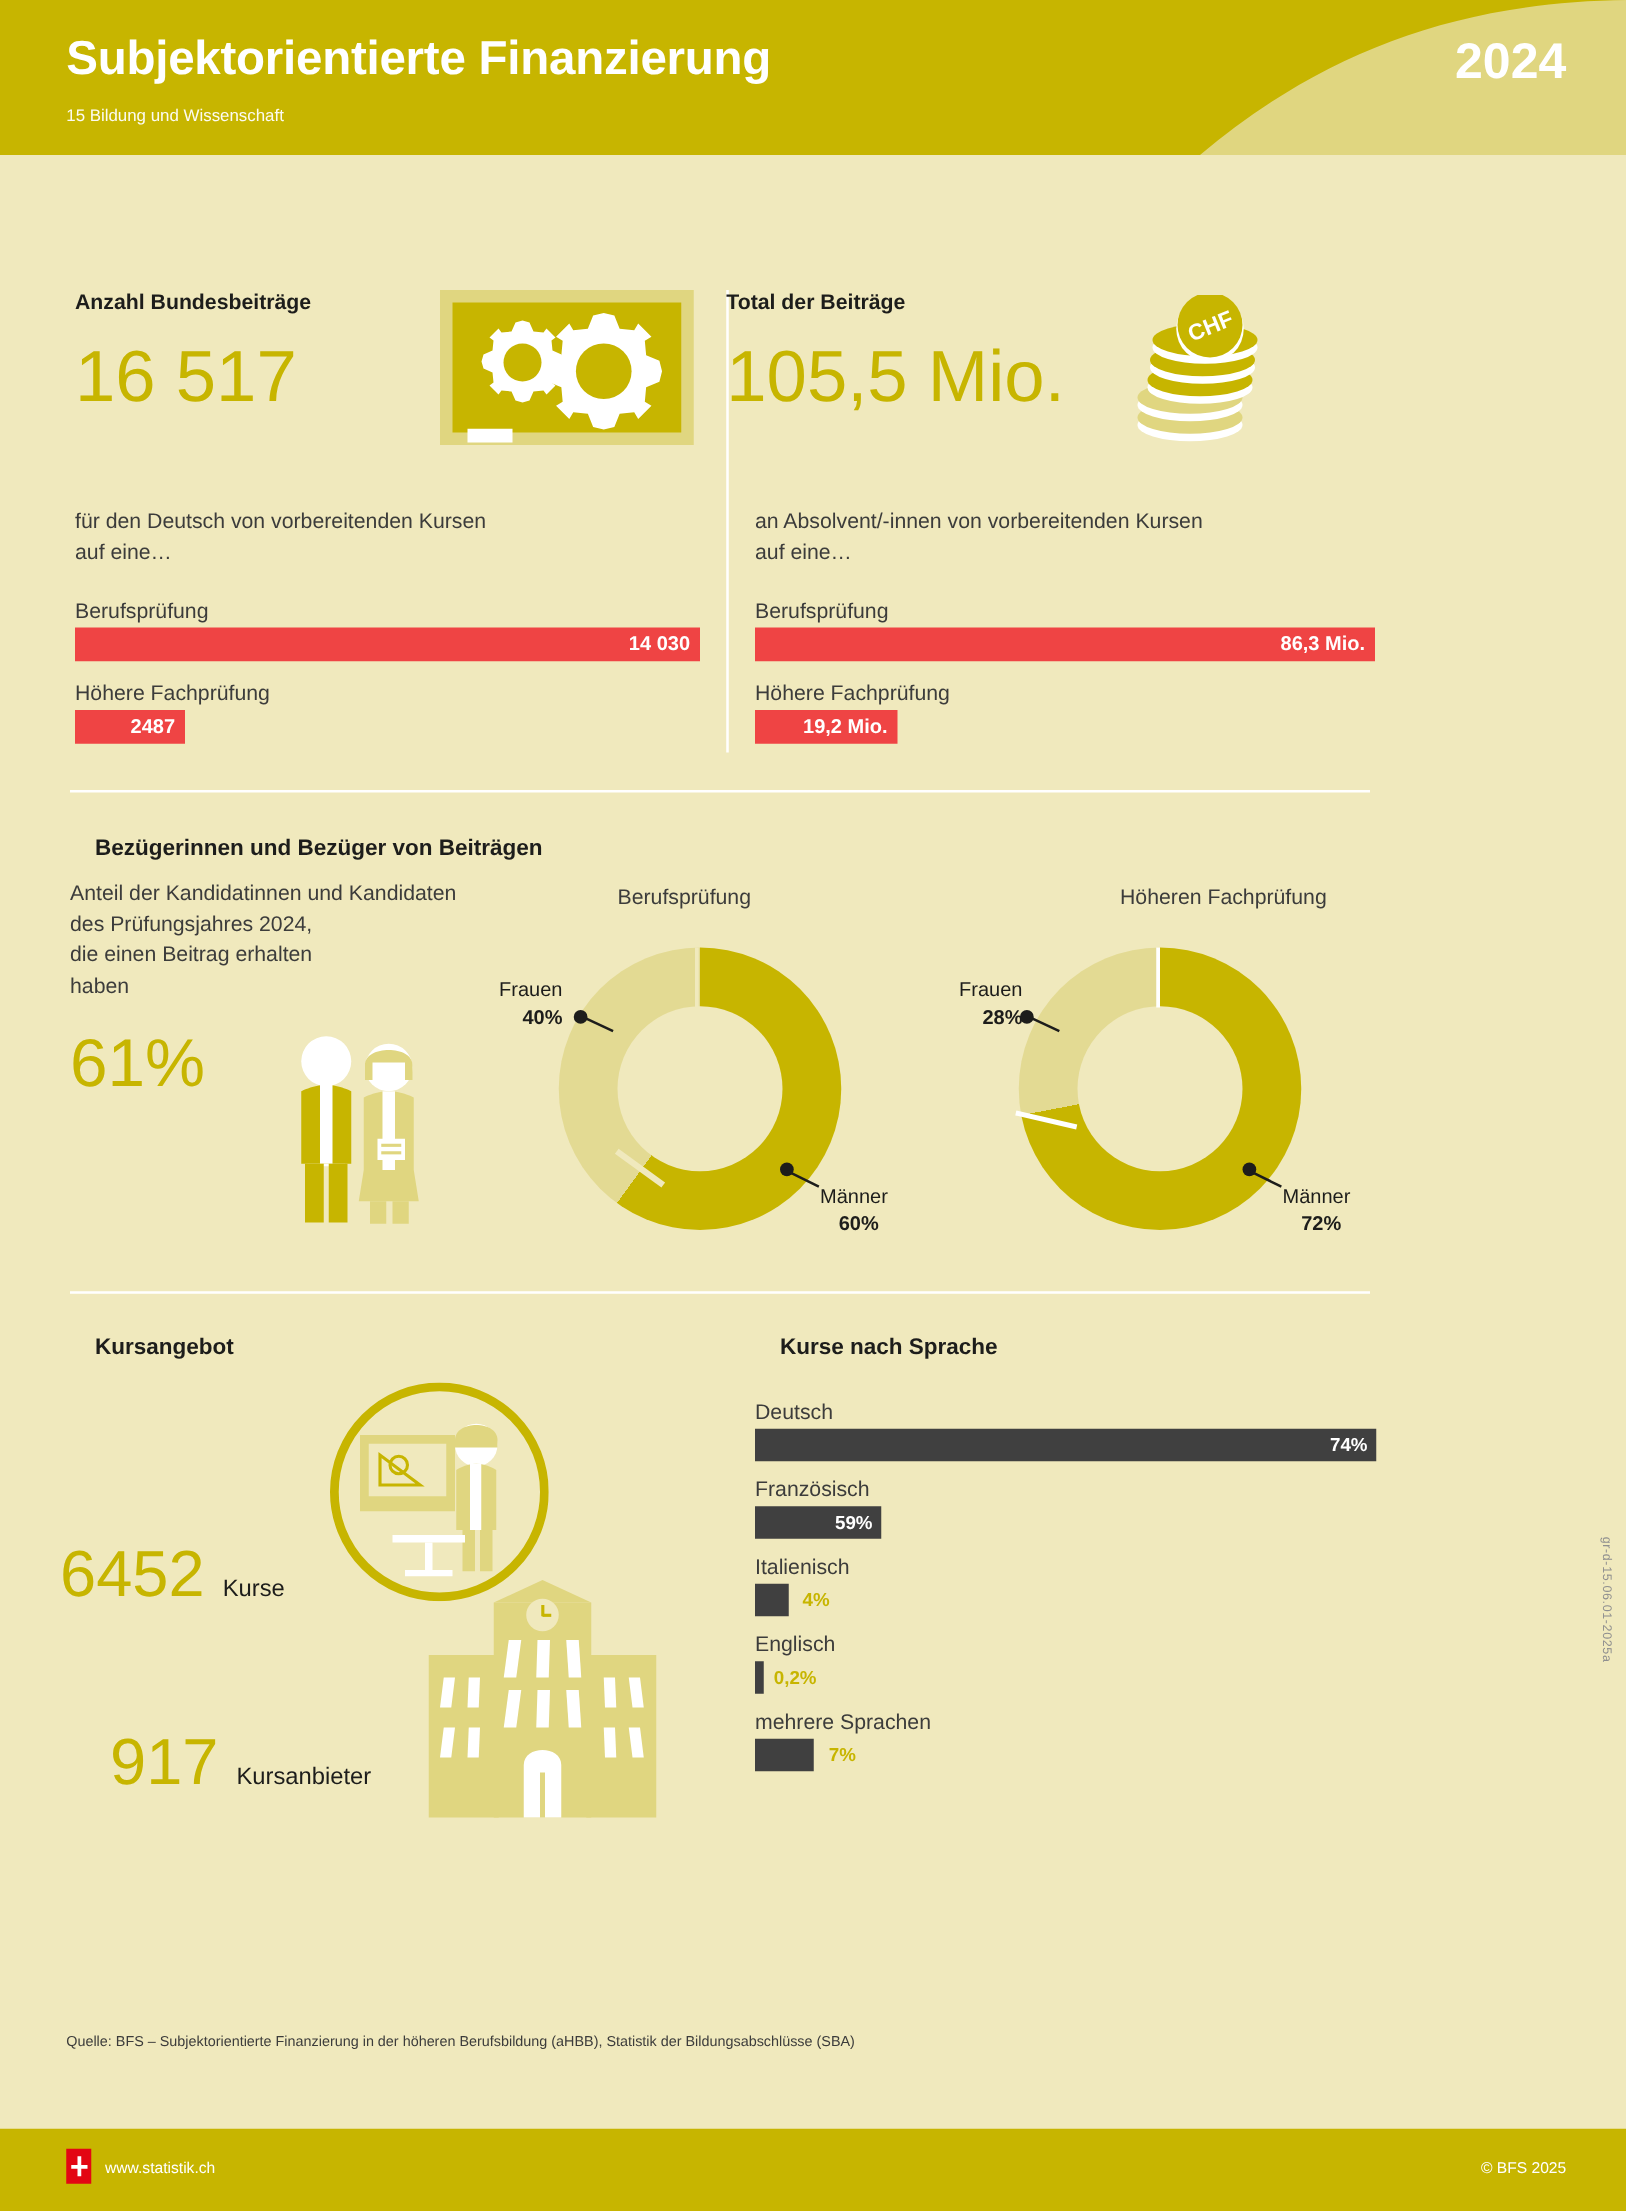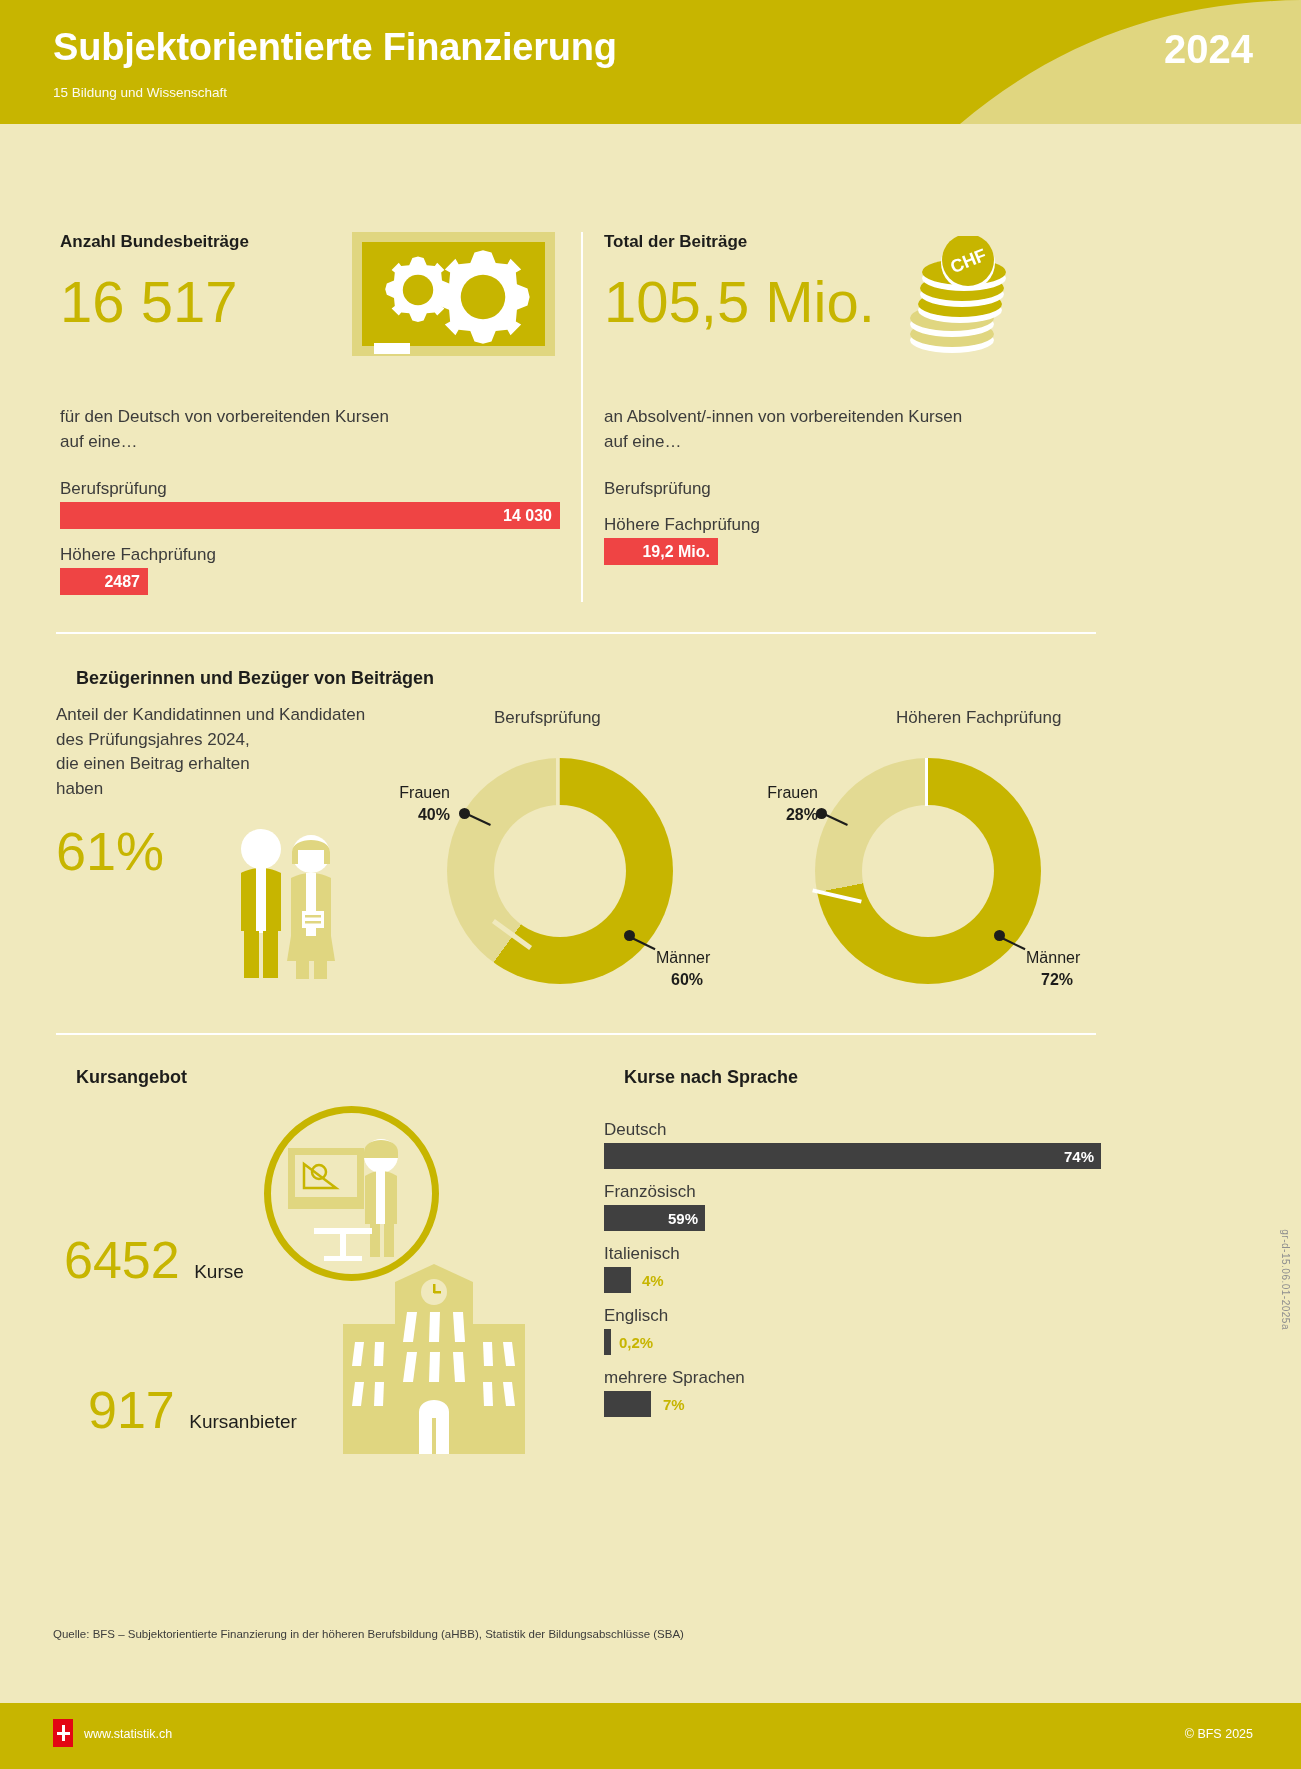--- a/index.html
+++ b/index.html
@@ -143,21 +143,21 @@
     <div class="bar-row">
       <div class="bar-label">Höhere Fachprüfung</div>
       <div class="bar" style="width:88px;">
         <span>2487</span>
       </div>
     </div>
   </div>
 
   <div class="vdivider" style="left:581px; top:232px; height:370px;"></div>
 
-  <div class="stat" style="left:604px; top:232px; width:500px;">
+  <div class="stat" style="left:581px; top:232px; width:500px;">
     <div class="label">Total der Beiträge</div>
     <div class="value">105,5 Mio.</div>
   </div>
 
   <svg class="coins" style="left:900px; top:236px;" width="110" height="118" viewBox="0 0 110 118">
     <ellipse cx="52" cy="104" rx="42" ry="13" fill="#ffffff"></ellipse>
     <ellipse cx="52" cy="98" rx="42" ry="13" fill="#e0d680"></ellipse>
     <ellipse cx="52" cy="88" rx="42" ry="13" fill="#ffffff"></ellipse>
     <ellipse cx="52" cy="82" rx="42" ry="13" fill="#e0d680"></ellipse>
     <ellipse cx="60" cy="74" rx="42" ry="13" fill="#ffffff"></ellipse>
@@ -172,20 +172,23 @@
   </svg>
 
   <div style="position:absolute; left:604px; top:405px; width:520px;">
     <div class="body-text">an Absolvent/-innen von vorbereitenden Kursen</div>
     <div class="body-text">auf eine…</div>
   </div>
 
   <div style="position:absolute; left:604px; top:479px; width:500px;">
     <div>
       <div class="bar-label">Berufsprüfung</div>
+      <div class="bar" style="width:496px;">
+        <span>86,3 Mio.</span>
+      </div>
     </div>
     <div class="bar-row">
       <div class="bar-label">Höhere Fachprüfung</div>
       <div class="bar" style="width:114px;">
         <span>19,2 Mio.</span>
       </div>
     </div>
   </div>
 
   <div class="divider" style="left:56px; top:632px; width:1040px;"></div>
@@ -281,21 +284,21 @@
     <path d="M101 70 C101 70 108 65 117 65 C126 65 133 70 133 70 L133 118 L101 118 Z" fill="#e0d680"></path>
     <rect x="112" y="65" width="9" height="53" fill="#ffffff"></rect>
     <rect x="106" y="118" width="10" height="33" fill="#e0d680"></rect>
     <rect x="120" y="118" width="10" height="33" fill="#e0d680"></rect>
 
     <rect x="50" y="122" width="58" height="6" fill="#ffffff"></rect>
     <rect x="76" y="128" width="6" height="24" fill="#ffffff"></rect>
     <rect x="60" y="150" width="38" height="5" fill="#ffffff"></rect>
   </svg>
 
-  <div style="position:absolute; left:64px; top:1230px;">
+  <div style="position:absolute; left:48px; top:1230px;">
     <span class="big-num">6452</span>
     <span class="num-cap" style="margin-left:10px;">Kurse</span>
   </div>
 
   <svg style="position:absolute; left:335px; top:1262px;" width="200" height="200" viewBox="0 0 200 200">
     <rect x="60" y="20" width="78" height="172" fill="#e0d680"></rect>
     <path d="M60 20 L99 2 L138 20 Z" fill="#e0d680"></path>
     <circle cx="99" cy="30" r="13" fill="#f0e9bd"></circle>
     <rect x="98" y="22" width="2.5" height="9" fill="#c7b500"></rect>
     <rect x="99" y="29" width="7" height="2.5" fill="#c7b500"></rect>

